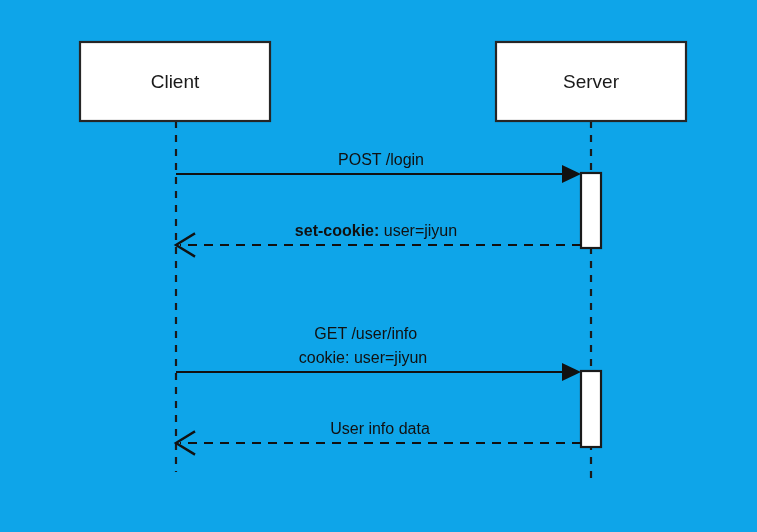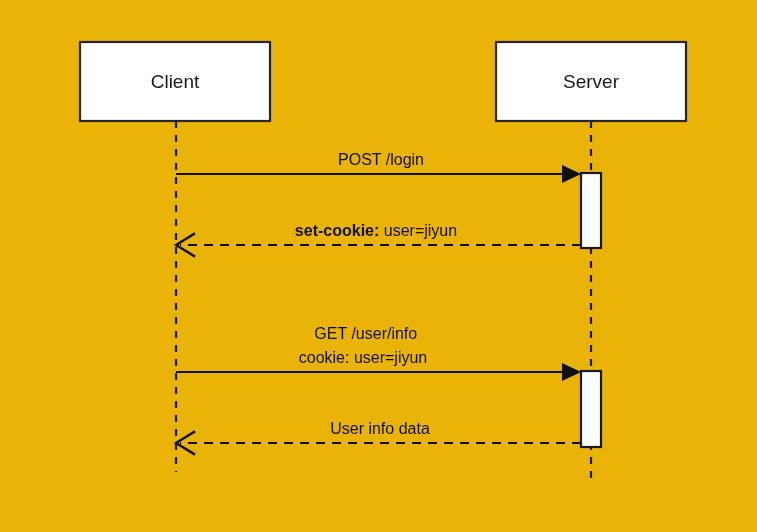--- a/index.html
+++ b/index.html
@@ -11,21 +11,21 @@
     width: 757px;
     height: 532px;
     background: #ffffff;
     font-family: "Liberation Sans", sans-serif;
     overflow: hidden;
   }
   #diagram-root {
     position: relative;
     width: 757px;
     height: 532px;
-    background: #eab308;
+    background: #0ea5e9;
   }
   #diagram-svg {
     position: absolute;
     left: 0;
     top: 0;
     width: 757px;
     height: 532px;
     display: block;
   }
   .participant-label {

